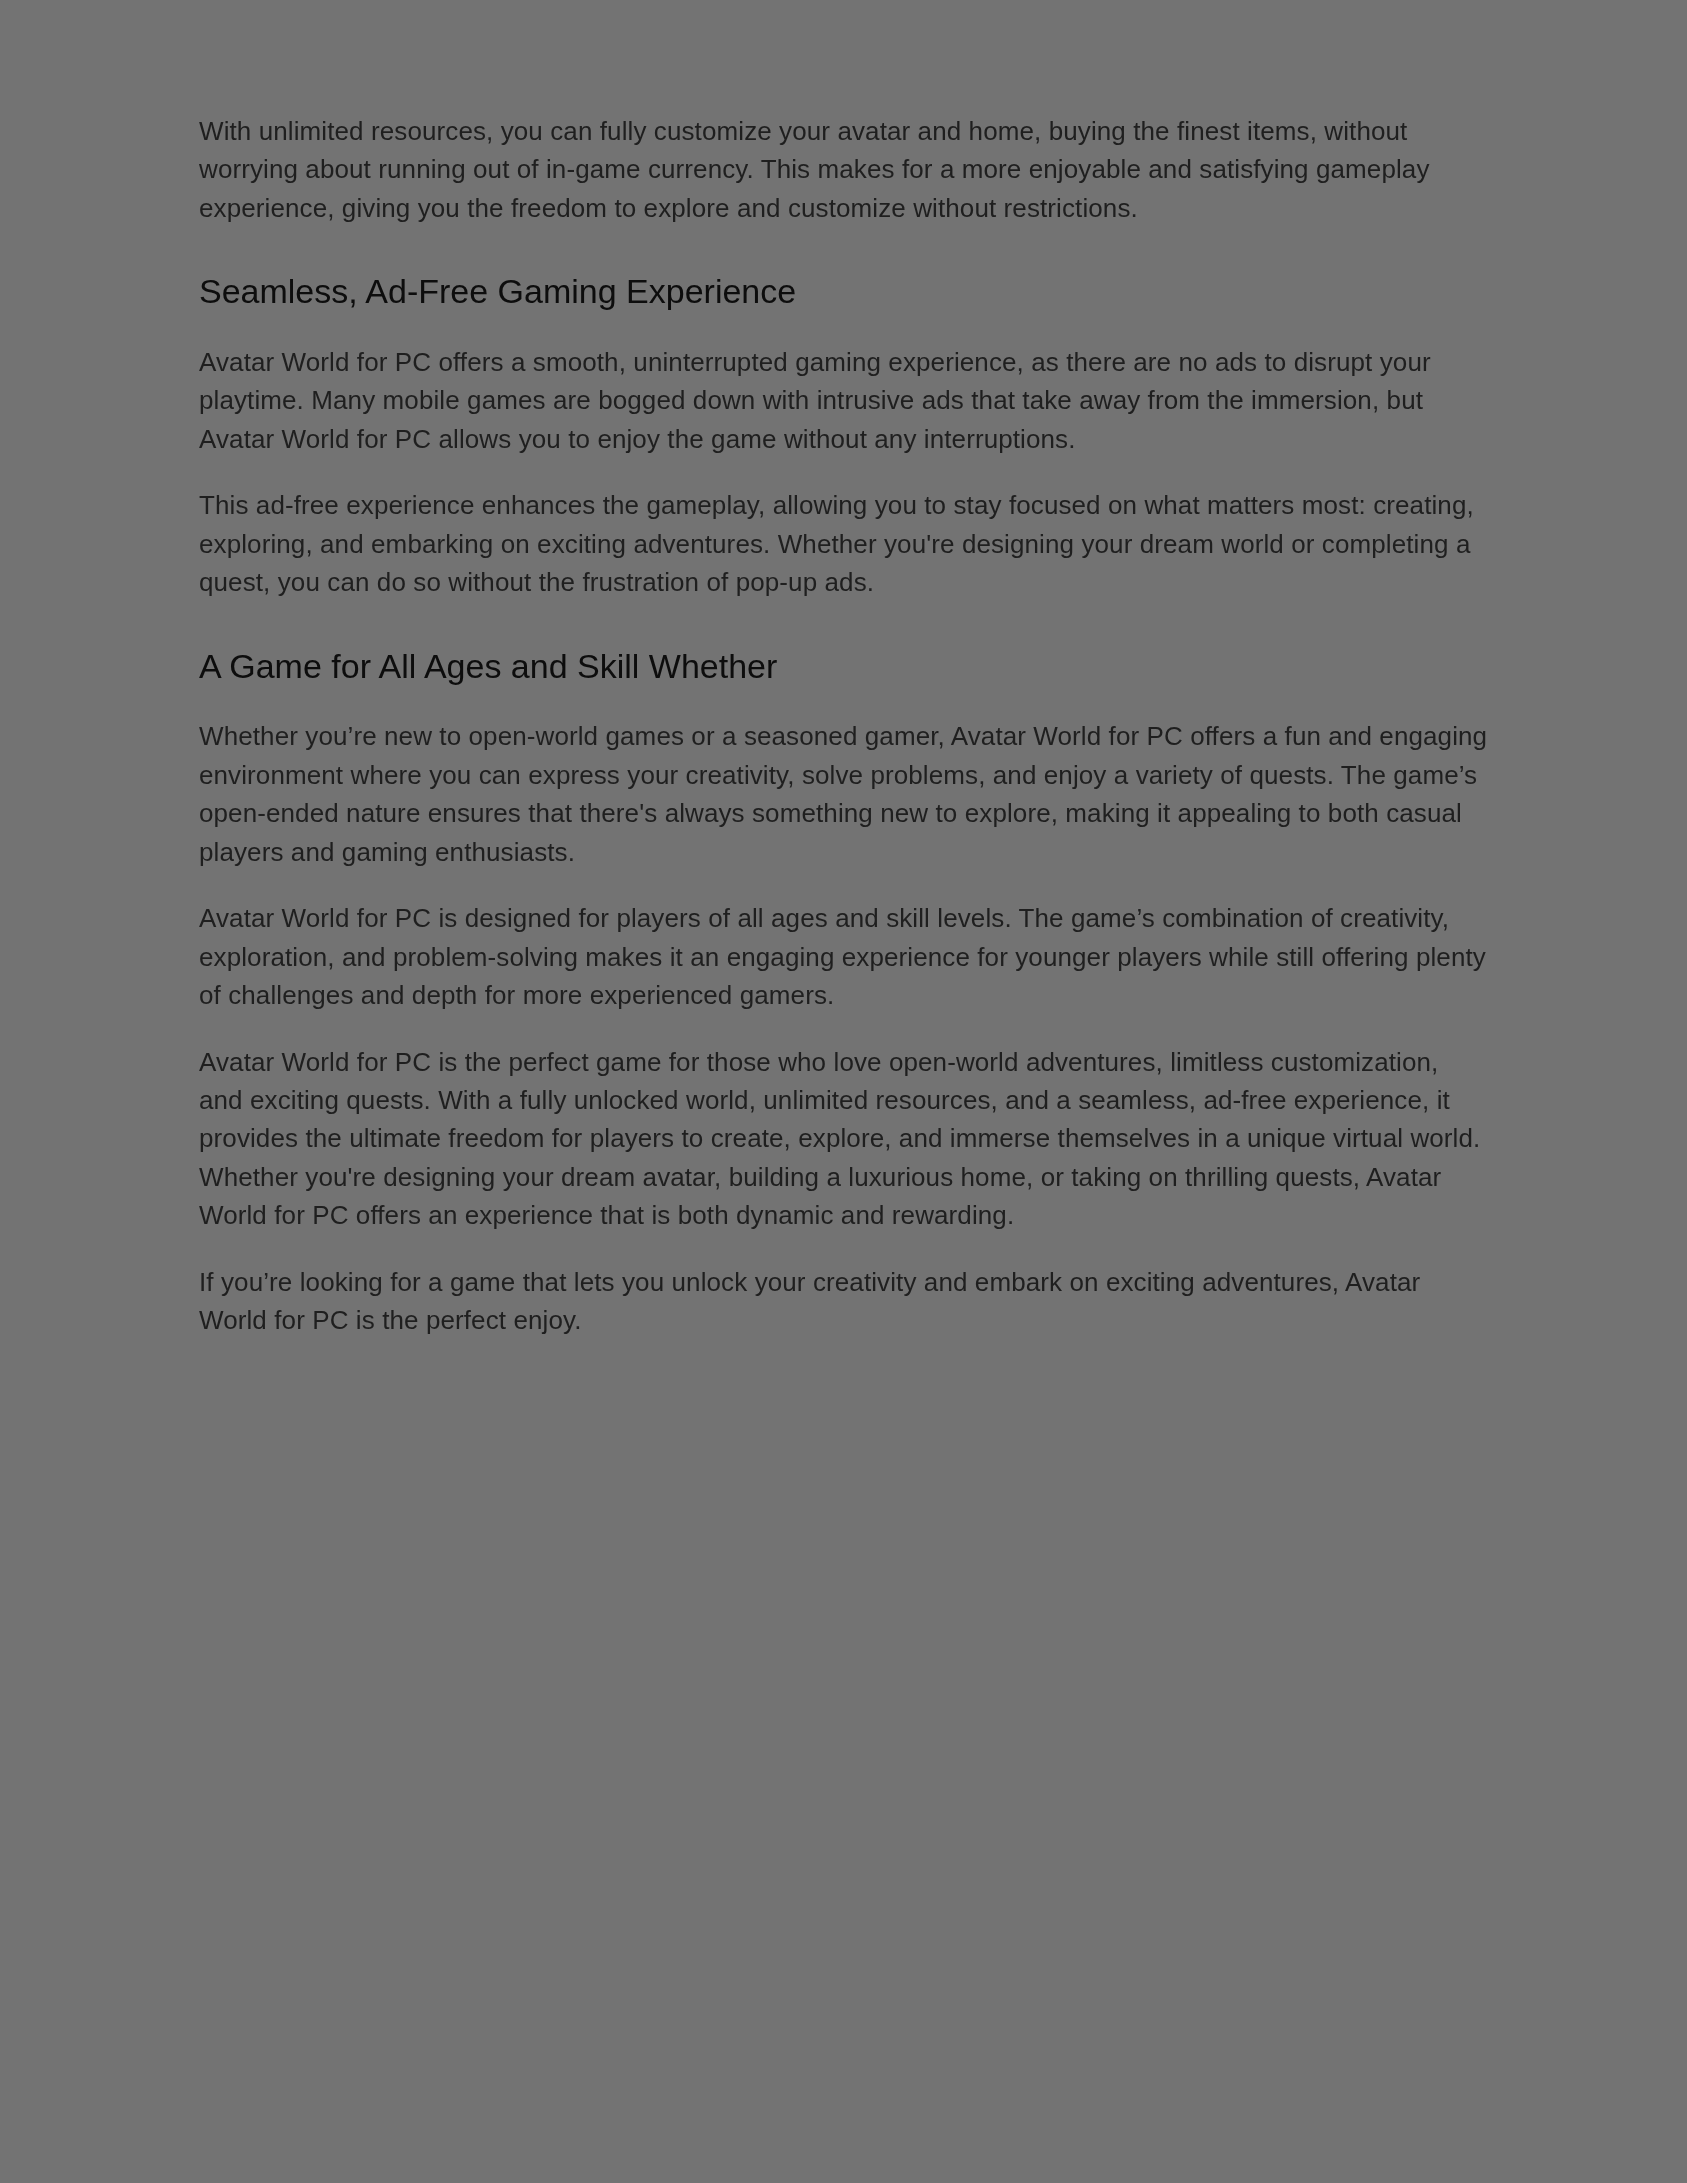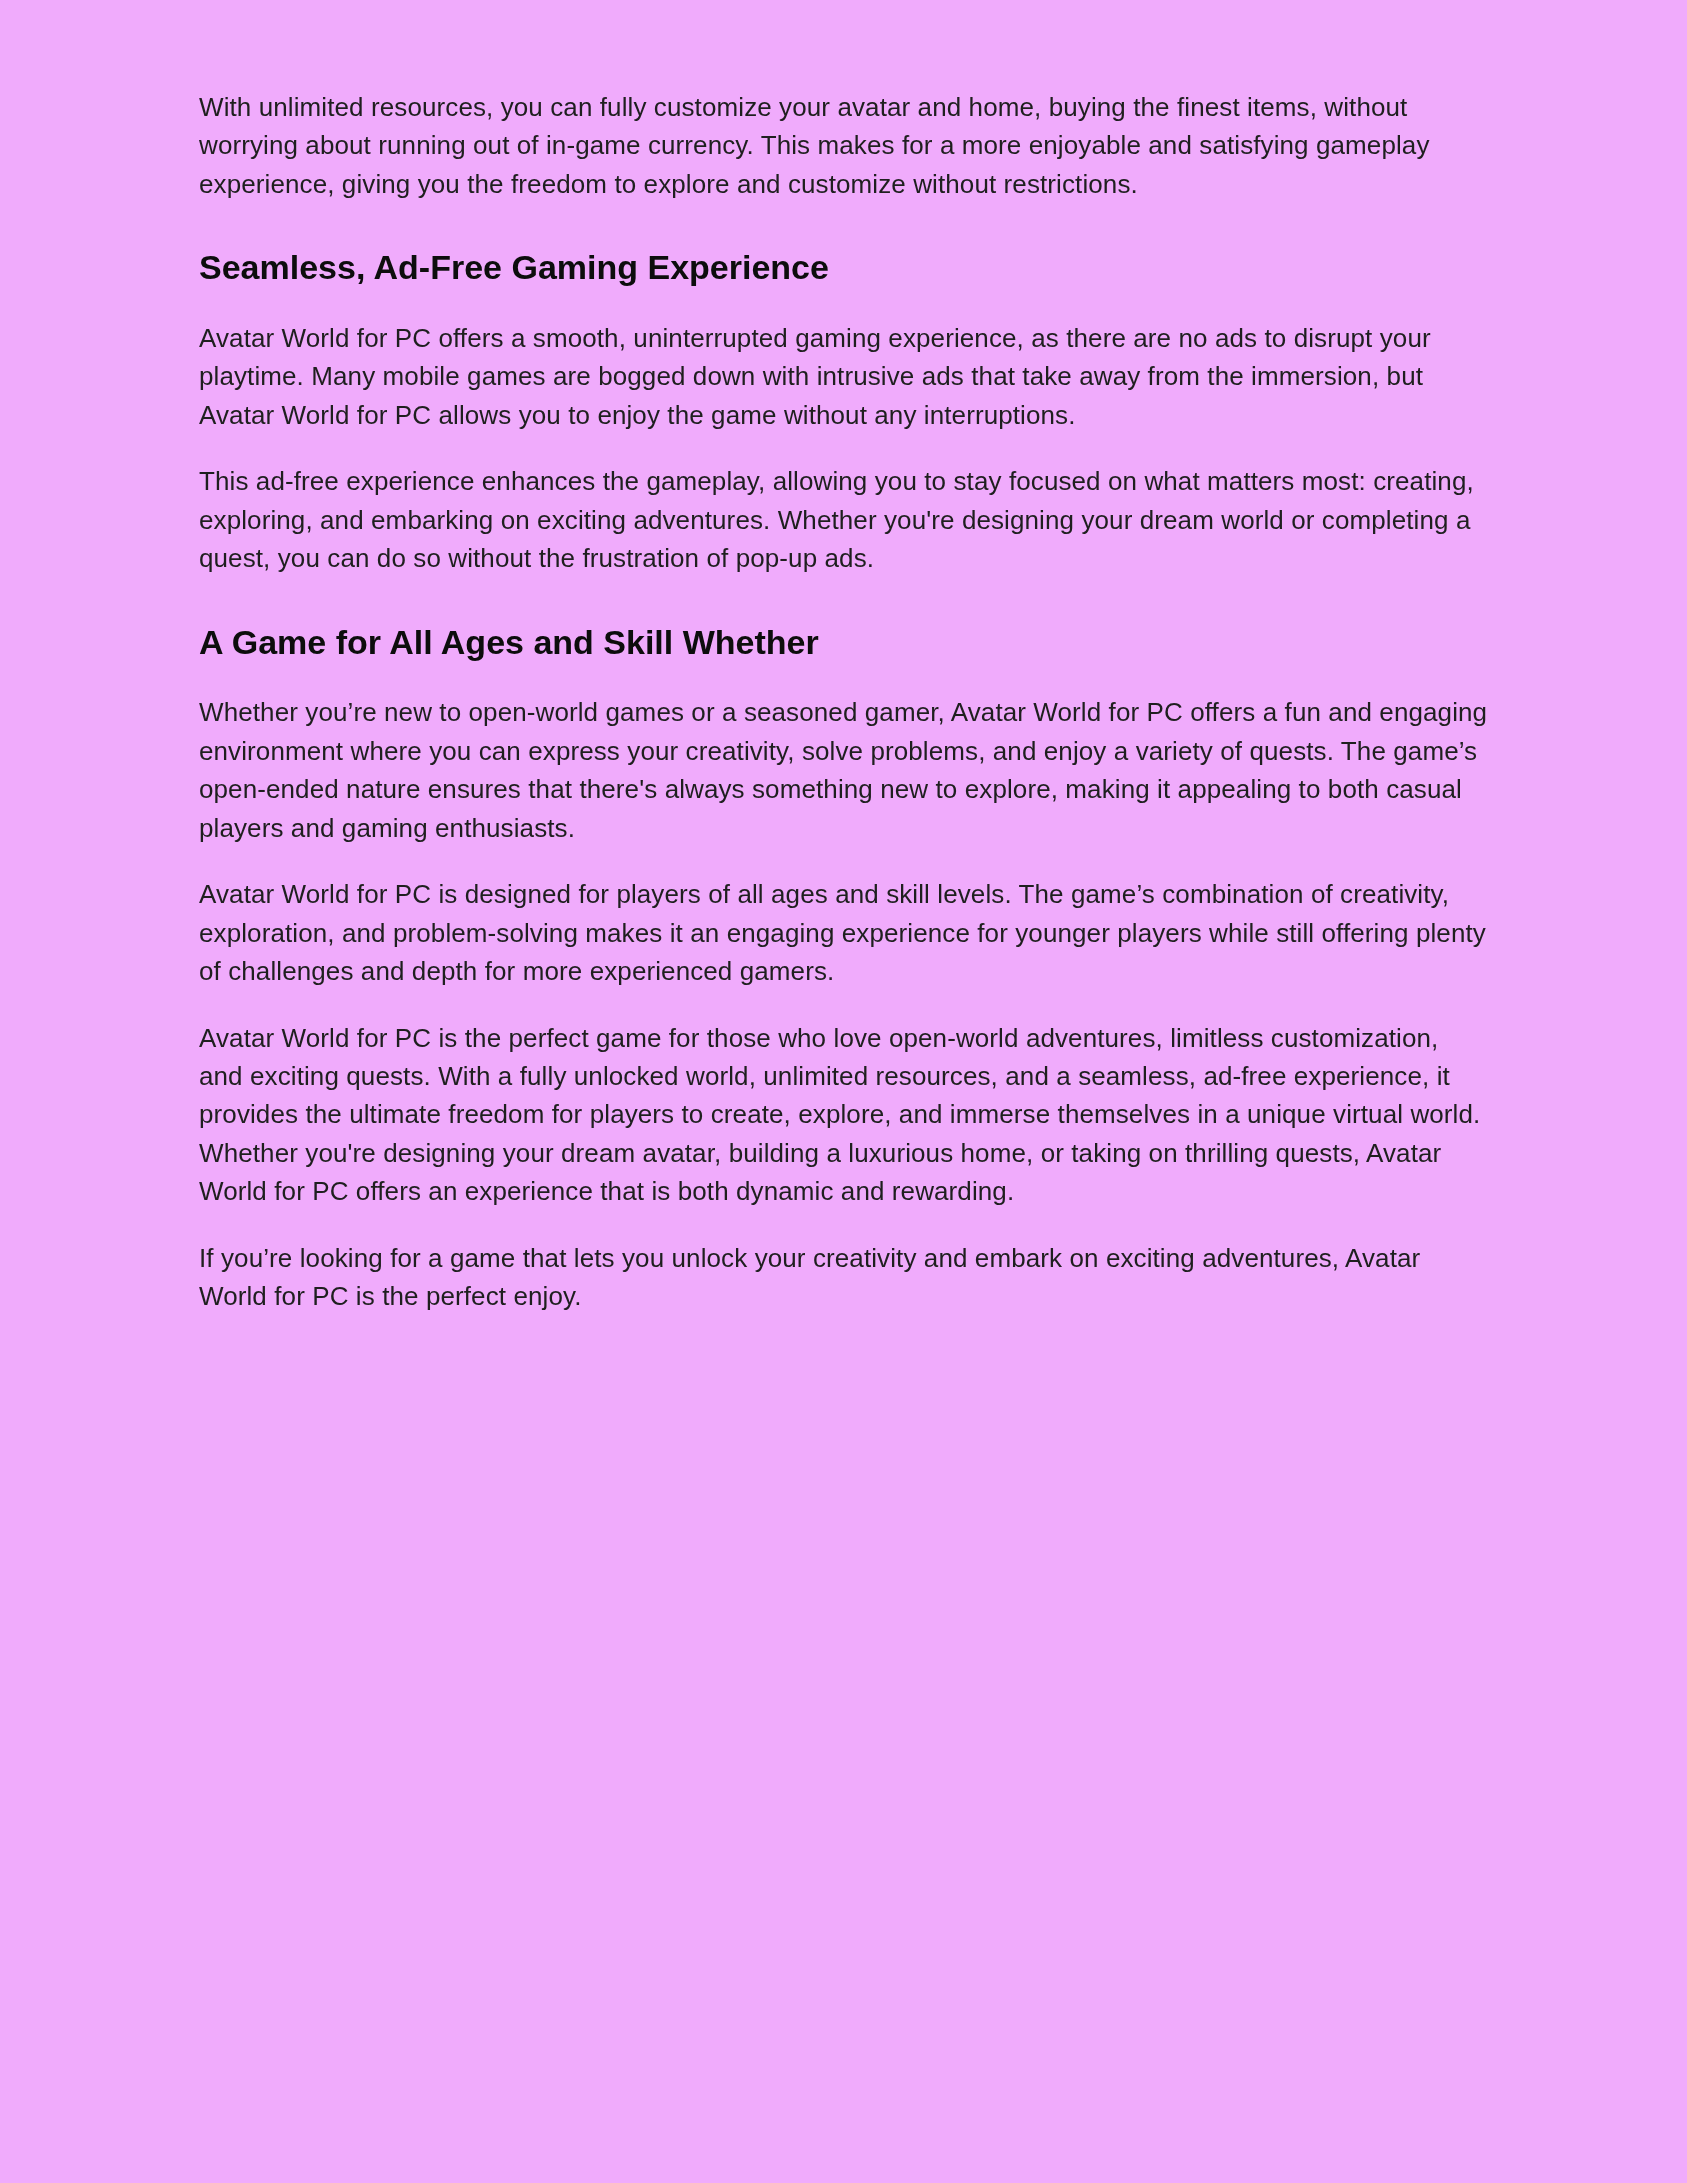--- a/index.html
+++ b/index.html
@@ -14,36 +14,36 @@
     color: #1f1f1f;
     position: relative;
     overflow: hidden;
   }
   .page {
     position: absolute;
     top: 0;
     left: 0;
     width: 1687px;
     height: 2183px;
-    background: #f0abfc;
+    background: #737373;
     box-sizing: border-box;
-    padding: 88px 198px 0 199px;
+    padding: 112px 198px 0 199px;
   }
   .doc-paragraph {
     font-size: 26px;
     line-height: 1.48;
     margin: 0 0 28px 0;
     color: #1f1f1f;
     letter-spacing: 0.1px;
     max-width: 1290px;
   }
   .doc-heading {
     font-size: 34px;
     line-height: 1.25;
-    font-weight: 700;
+    font-weight: 400;
     color: #0d0d0d;
     margin: 43px 0 30px 0;
     max-width: 1290px;
   }
   .doc-heading:first-child {
     margin-top: 0;
   }
 </style>
 </head>
 <body>

